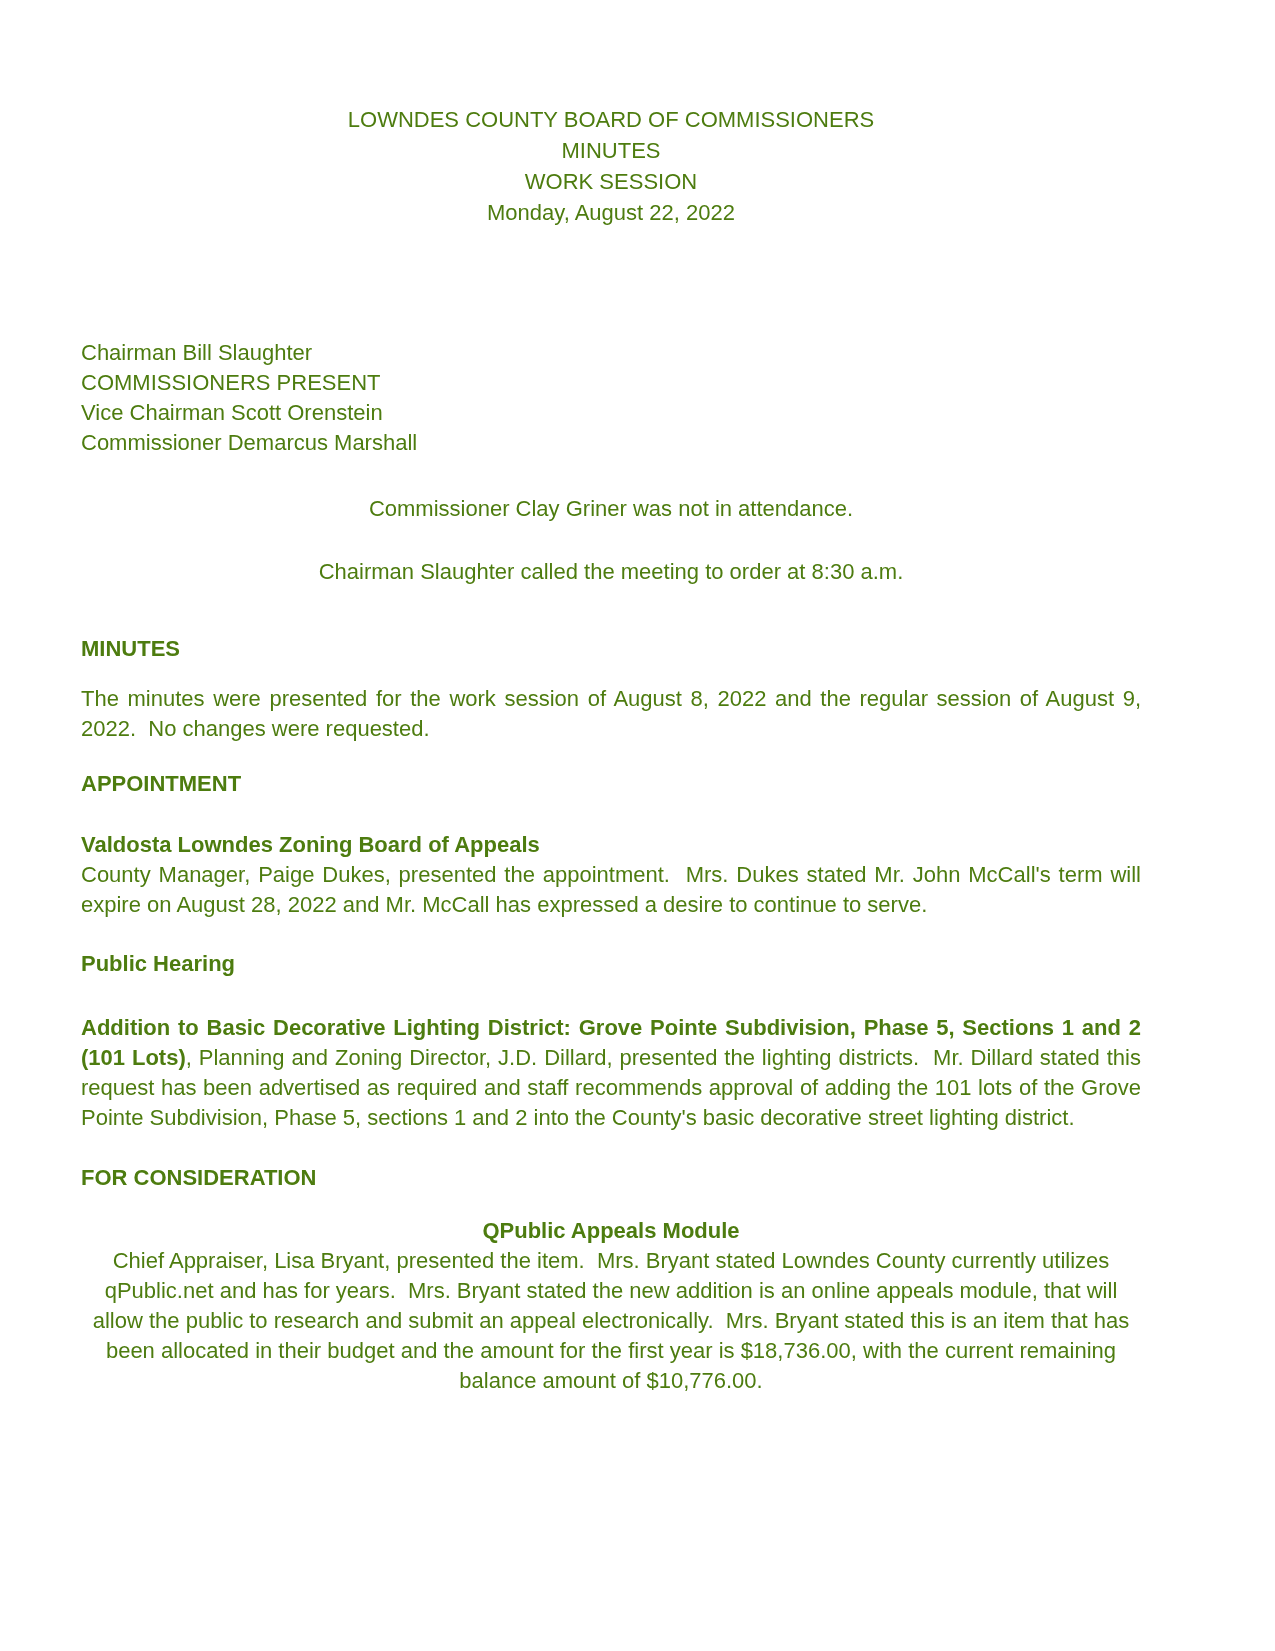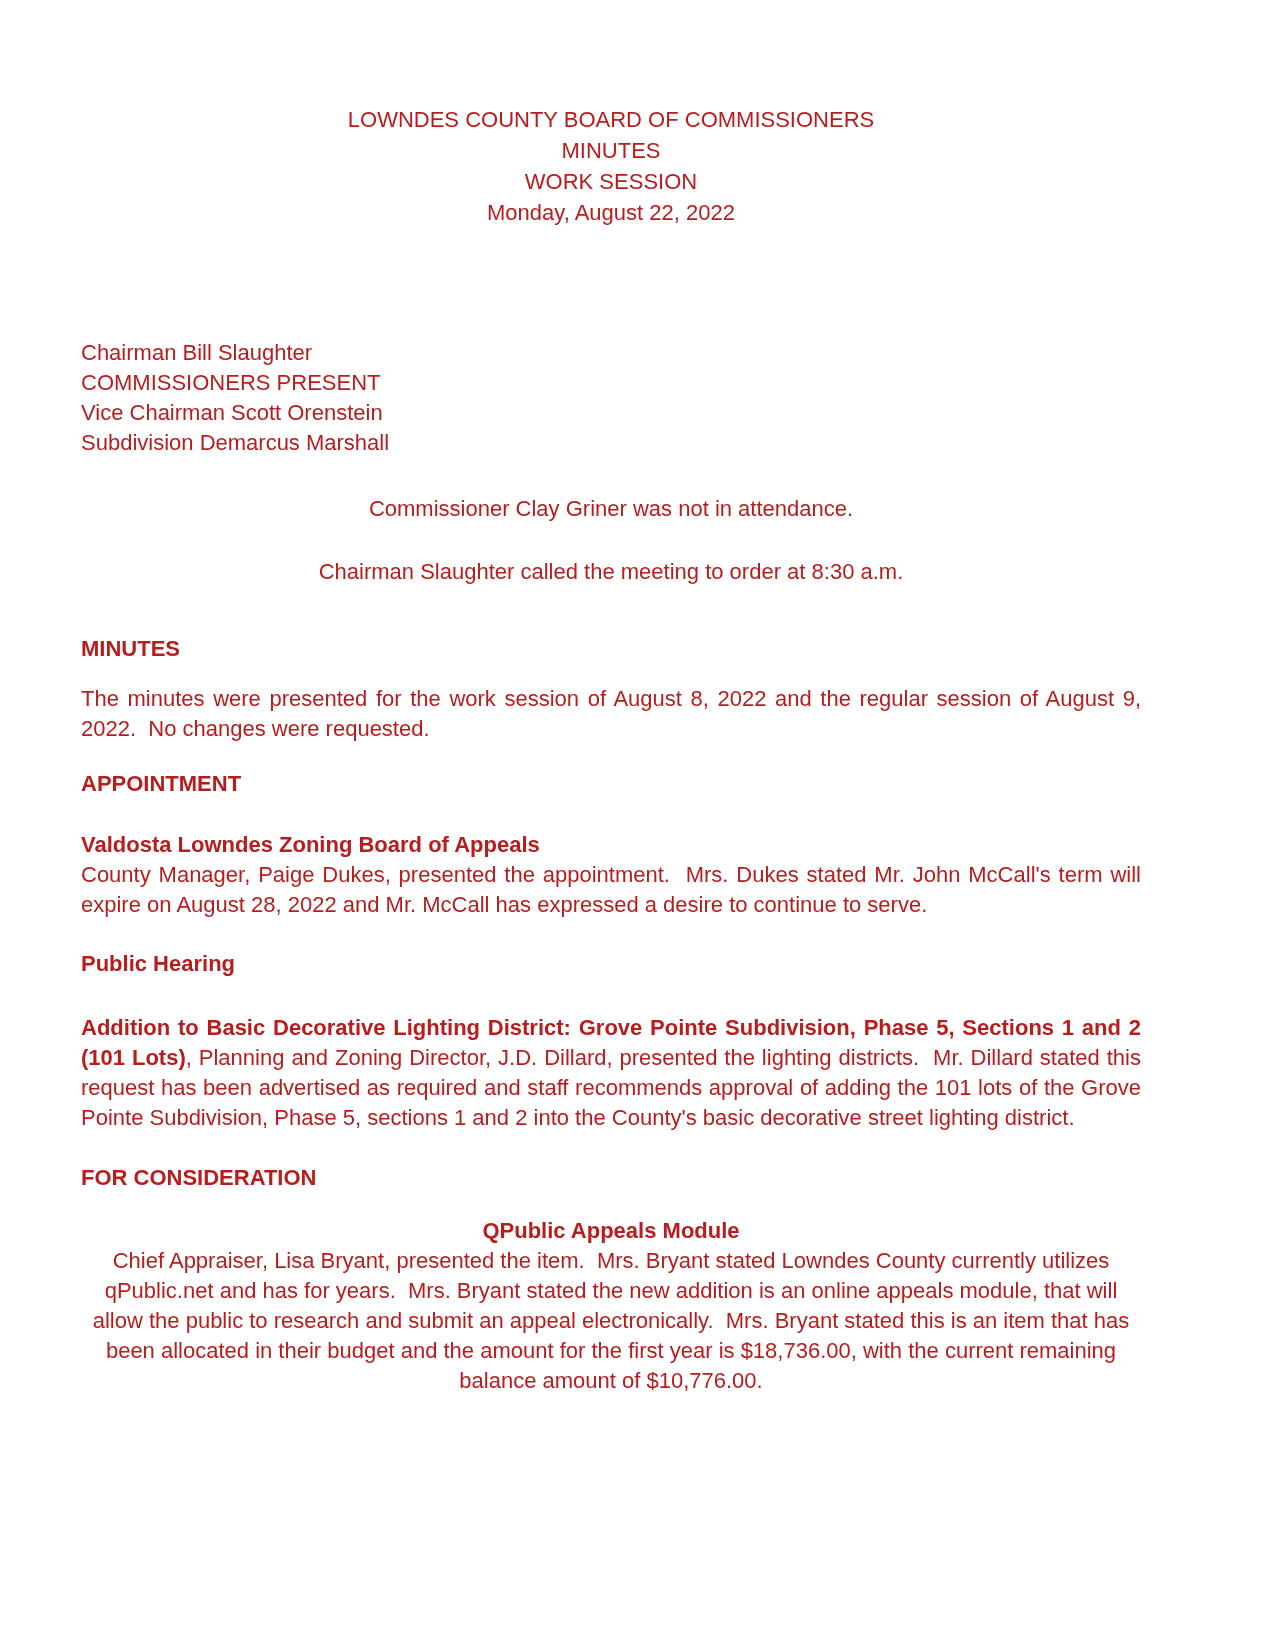--- a/index.html
+++ b/index.html
@@ -6,21 +6,21 @@
     margin: 0;
     padding: 0;
     background: #ffffff;
   }
   .page {
     position: relative;
     width: 1275px;
     height: 1651px;
     margin: 0 auto;
     background: #ffffff;
-    color: #b91c1c;
+    color: #4d7c0f;
     font-family: "Liberation Sans", "DejaVu Sans", sans-serif;
     font-size: 22px;
     line-height: 30px;
     box-sizing: border-box;
     padding: 104px 134px 0 81px;
     overflow: hidden;
   }
   .doc-header {
     text-align: center;
     line-height: 31px;
@@ -62,21 +62,21 @@
     <div class="line">LOWNDES COUNTY BOARD OF COMMISSIONERS</div>
     <div class="line">MINUTES</div>
     <div class="line">WORK SESSION</div>
     <div class="line">Monday, August 22, 2022</div>
   </header>
 
   <section class="mt-110">
     <div class="line">Chairman Bill Slaughter</div>
     <div class="line">COMMISSIONERS PRESENT</div>
     <div class="line">Vice Chairman Scott Orenstein</div>
-    <div class="line">Subdivision Demarcus Marshall</div>
+    <div class="line">Commissioner Demarcus Marshall</div>
   </section>
 
   <p class="no-justify mt-36">Commissioner Clay Griner was not in attendance.</p>
 
   <p class="no-justify mt-33">Chairman Slaughter called the meeting to order at 8:30 a.m.</p>
 
   <h2 class="mt-47">MINUTES</h2>
   <p class="mt-20">The minutes were presented for the work session of August 8, 2022 and the regular session of August 9, 2022.  No changes were requested.</p>
 
   <h2 class="mt-25">APPOINTMENT</h2>

